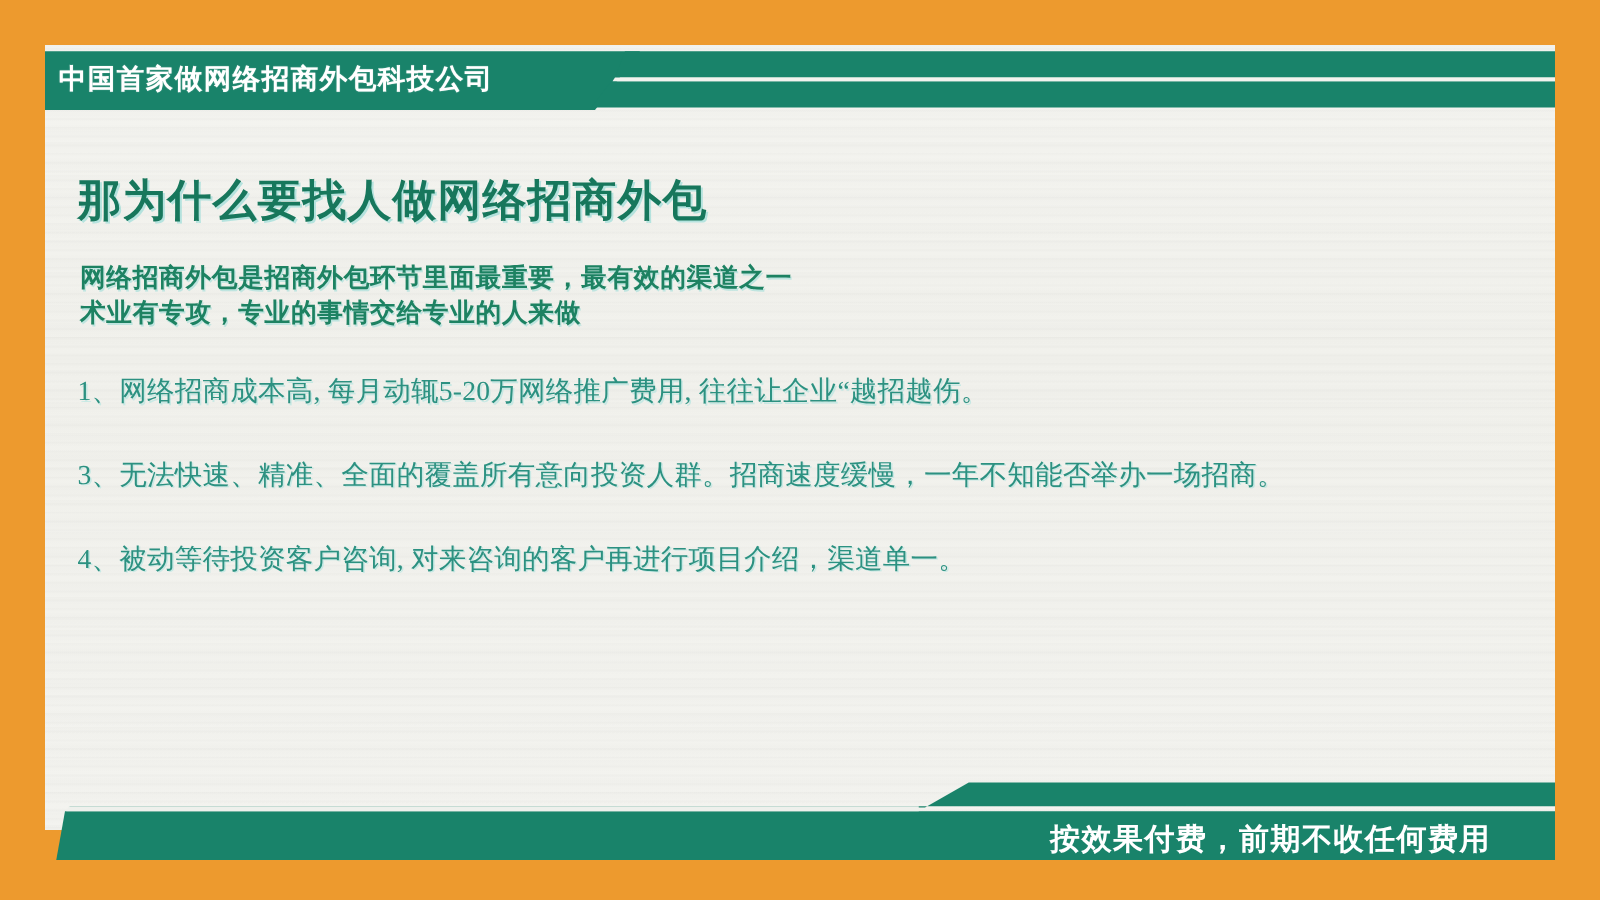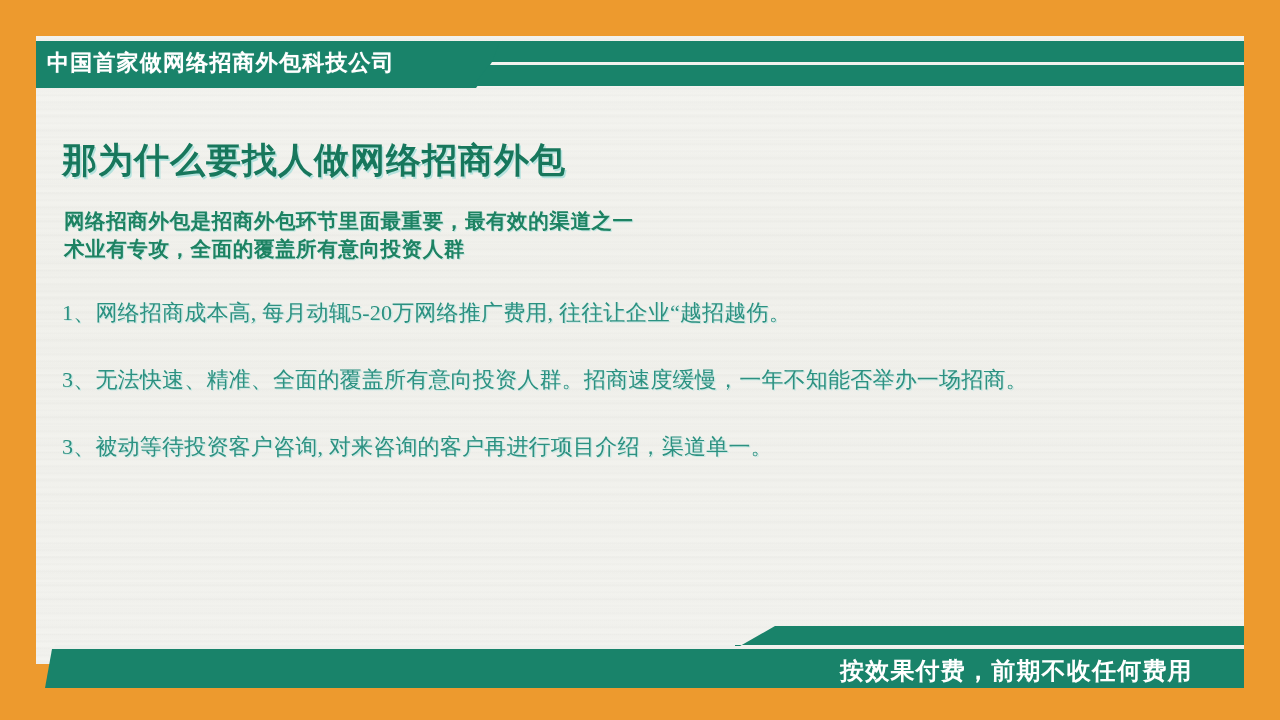--- a/index.html
+++ b/index.html
@@ -99,21 +99,21 @@
   }
 
   .sub-block {
     position: absolute;
     left: 64px;
     top: 209px;
     width: 1000px;
   }
   .sub-line {
     color: #1d8262;
-    font-family: Liberation Mono, monospace;
+    font-family: Liberation Serif, serif;
     font-weight: bold;
     font-size: 20.5px;
     line-height: 28px;
     letter-spacing: 0.6px;
     white-space: nowrap;
     text-shadow: 1px 1px 0 rgba(110,210,205,0.38);
   }
 
   .body-list {
     position: absolute;
@@ -181,27 +181,27 @@
   </div>
 
   <div class="header-title">中国首家做网络招商外包科技公司</div>
 
   <div class="content">
 
     <div class="headline">那为什么要找人做网络招商外包</div>
 
     <div class="sub-block">
       <div class="sub-line">网络招商外包是招商外包环节里面最重要，最有效的渠道之一</div>
-      <div class="sub-line">术业有专攻，全面的覆盖所有意向投资人群</div>
+      <div class="sub-line">术业有专攻，专业的事情交给专业的人来做</div>
     </div>
 
     <div class="body-list">
       <div class="body-item">1、网络招商成本高, 每月动辄5-20万网络推广费用, 往往让企业“越招越伤。</div>
       <div class="body-item">3、无法快速、精准、全面的覆盖所有意向投资人群。招商速度缓慢，一年不知能否举办一场招商。</div>
-      <div class="body-item">3、被动等待投资客户咨询, 对来咨询的客户再进行项目介绍，渠道单一。</div>
+      <div class="body-item">4、被动等待投资客户咨询, 对来咨询的客户再进行项目介绍，渠道单一。</div>
     </div>
 
   </div>
 
   <div class="footer-band">
     <svg width="1280" height="120" viewBox="0 0 1280 120" xmlns="http://www.w3.org/2000/svg">
 
       <polygon points="57,46 740,46 775,26 1244,26 1244,45 55,45" fill="#19836a"></polygon>
 
       <polygon points="52,49 1244,49 1244,88 45,88" fill="#19836a"></polygon>

